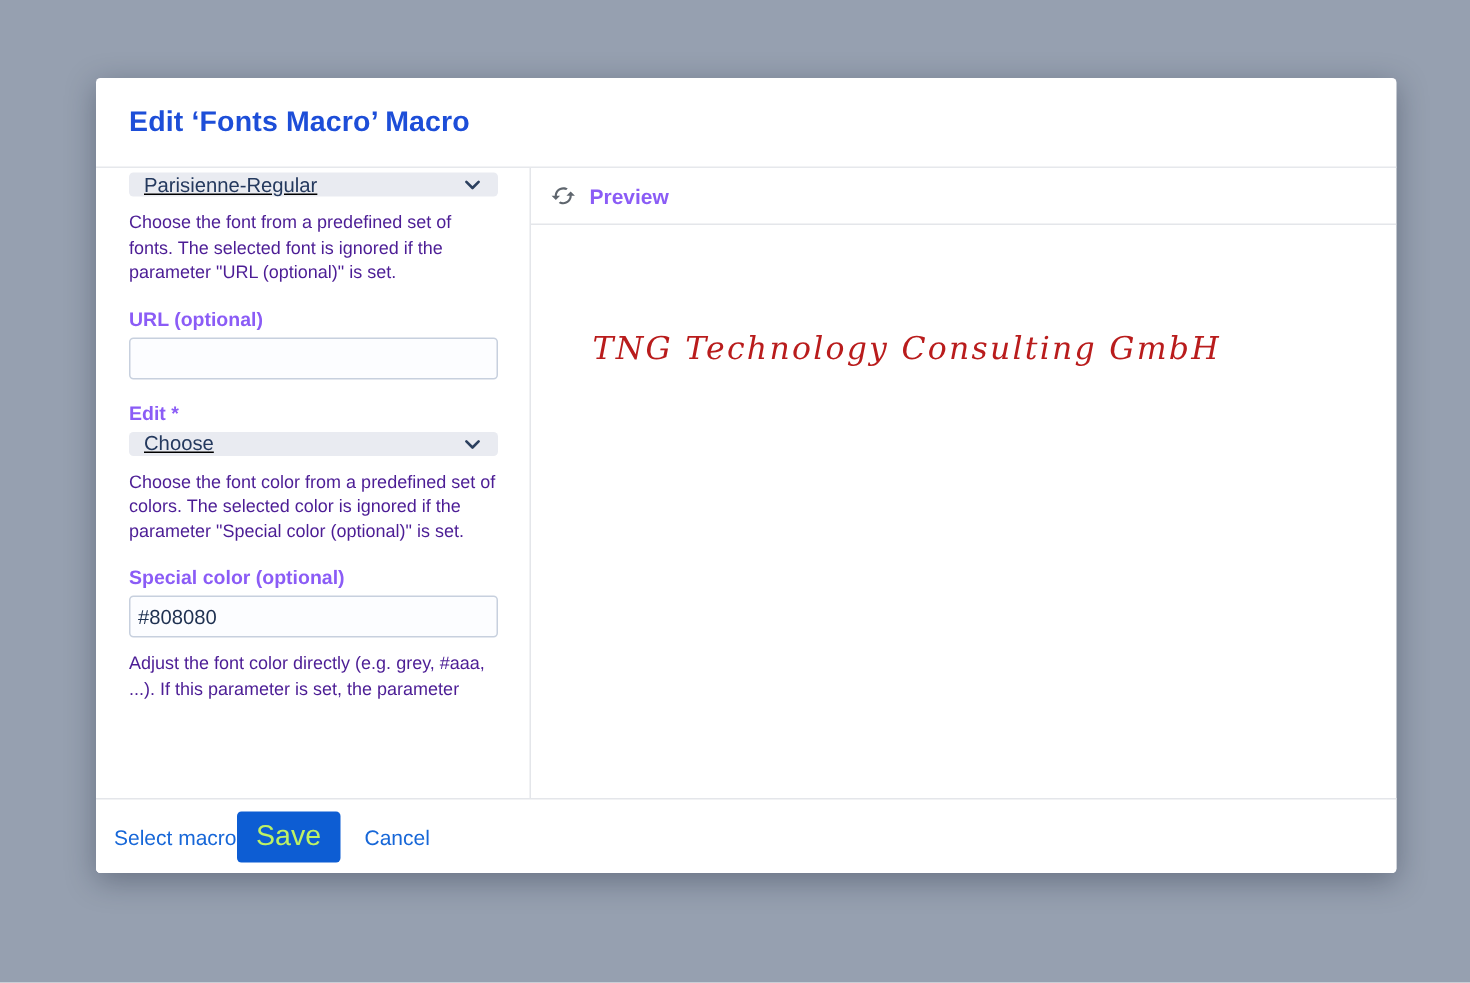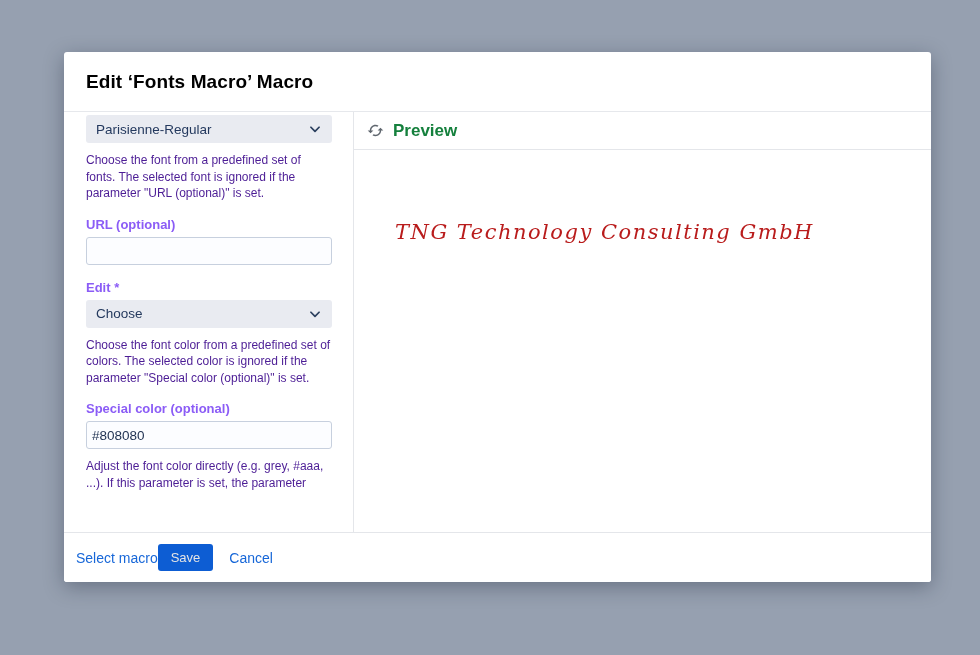--- a/index.html
+++ b/index.html
@@ -25,44 +25,45 @@
     height: 60px;
     flex: 0 0 60px;
     display: flex;
     align-items: center;
     padding-left: 22px;
     border-bottom: 1px solid #e6e8ec;
   }
   .dialog-title {
     font-size: 19px;
     font-weight: 700;
-    color: #000000;
+    color: #1d4ed8;
     letter-spacing: 0.1px;
   }
   .dialog-body {
     flex: 1 1 auto;
     display: flex;
     overflow: hidden;
   }
   .form-pane {
     width: 289px;
     flex: 0 0 289px;
     padding: 3px 21px 0 22px;
     overflow: hidden;
   }
   .select-box {
     margin-top: 0;
-    height: 28px;
+    height: 16px;
     background: #e9ebf1;
     border-radius: 3px;
     display: flex;
     align-items: center;
     justify-content: space-between;
     padding: 0 10px 0 10px;
     cursor: pointer;
+    text-decoration: underline;
   }
   .select-value {
     font-size: 13.5px;
     color: #24395e;
   }
   .chevron { width: 14px; height: 14px; flex: 0 0 14px; }
   .field-help {
     margin-top: 9px;
     font-size: 12px;
     line-height: 16.5px;
@@ -97,23 +98,23 @@
   .preview-header {
     height: 38px;
     flex: 0 0 38px;
     display: flex;
     align-items: center;
     gap: 9px;
     padding-left: 13px;
     border-bottom: 1px solid #e4e6ea;
   }
   .preview-header-label {
-    font-size: 17px;
+    font-size: 14px;
     font-weight: 700;
-    color: #15803d;
+    color: #8b5cf6;
   }
   .sync-icon { width: 17px; height: 17px; cursor: pointer; }
   .preview-content {
     flex: 1 1 auto;
     padding: 70px 0 0 41px;
   }
   .preview-text {
     font-family: "DejaVu Serif", serif;
     font-style: italic;
     font-size: 21px;
@@ -136,25 +137,25 @@
     text-decoration: none;
     cursor: pointer;
   }
   .footer-right {
     display: flex;
     align-items: center;
     gap: 16px;
   }
   .save-button {
     background: #0d5dd3;
-    color: #e5e5e5;
+    color: #bef264;
     border: none;
     border-radius: 3px;
     font-family: "Liberation Sans", sans-serif;
-    font-size: 13px;
+    font-size: 19px;
     padding: 6px 13px;
     cursor: pointer;
   }
 </style>
 </head>
 <body>
 
 <div class="dialog">
 
   <div class="dialog-header">

